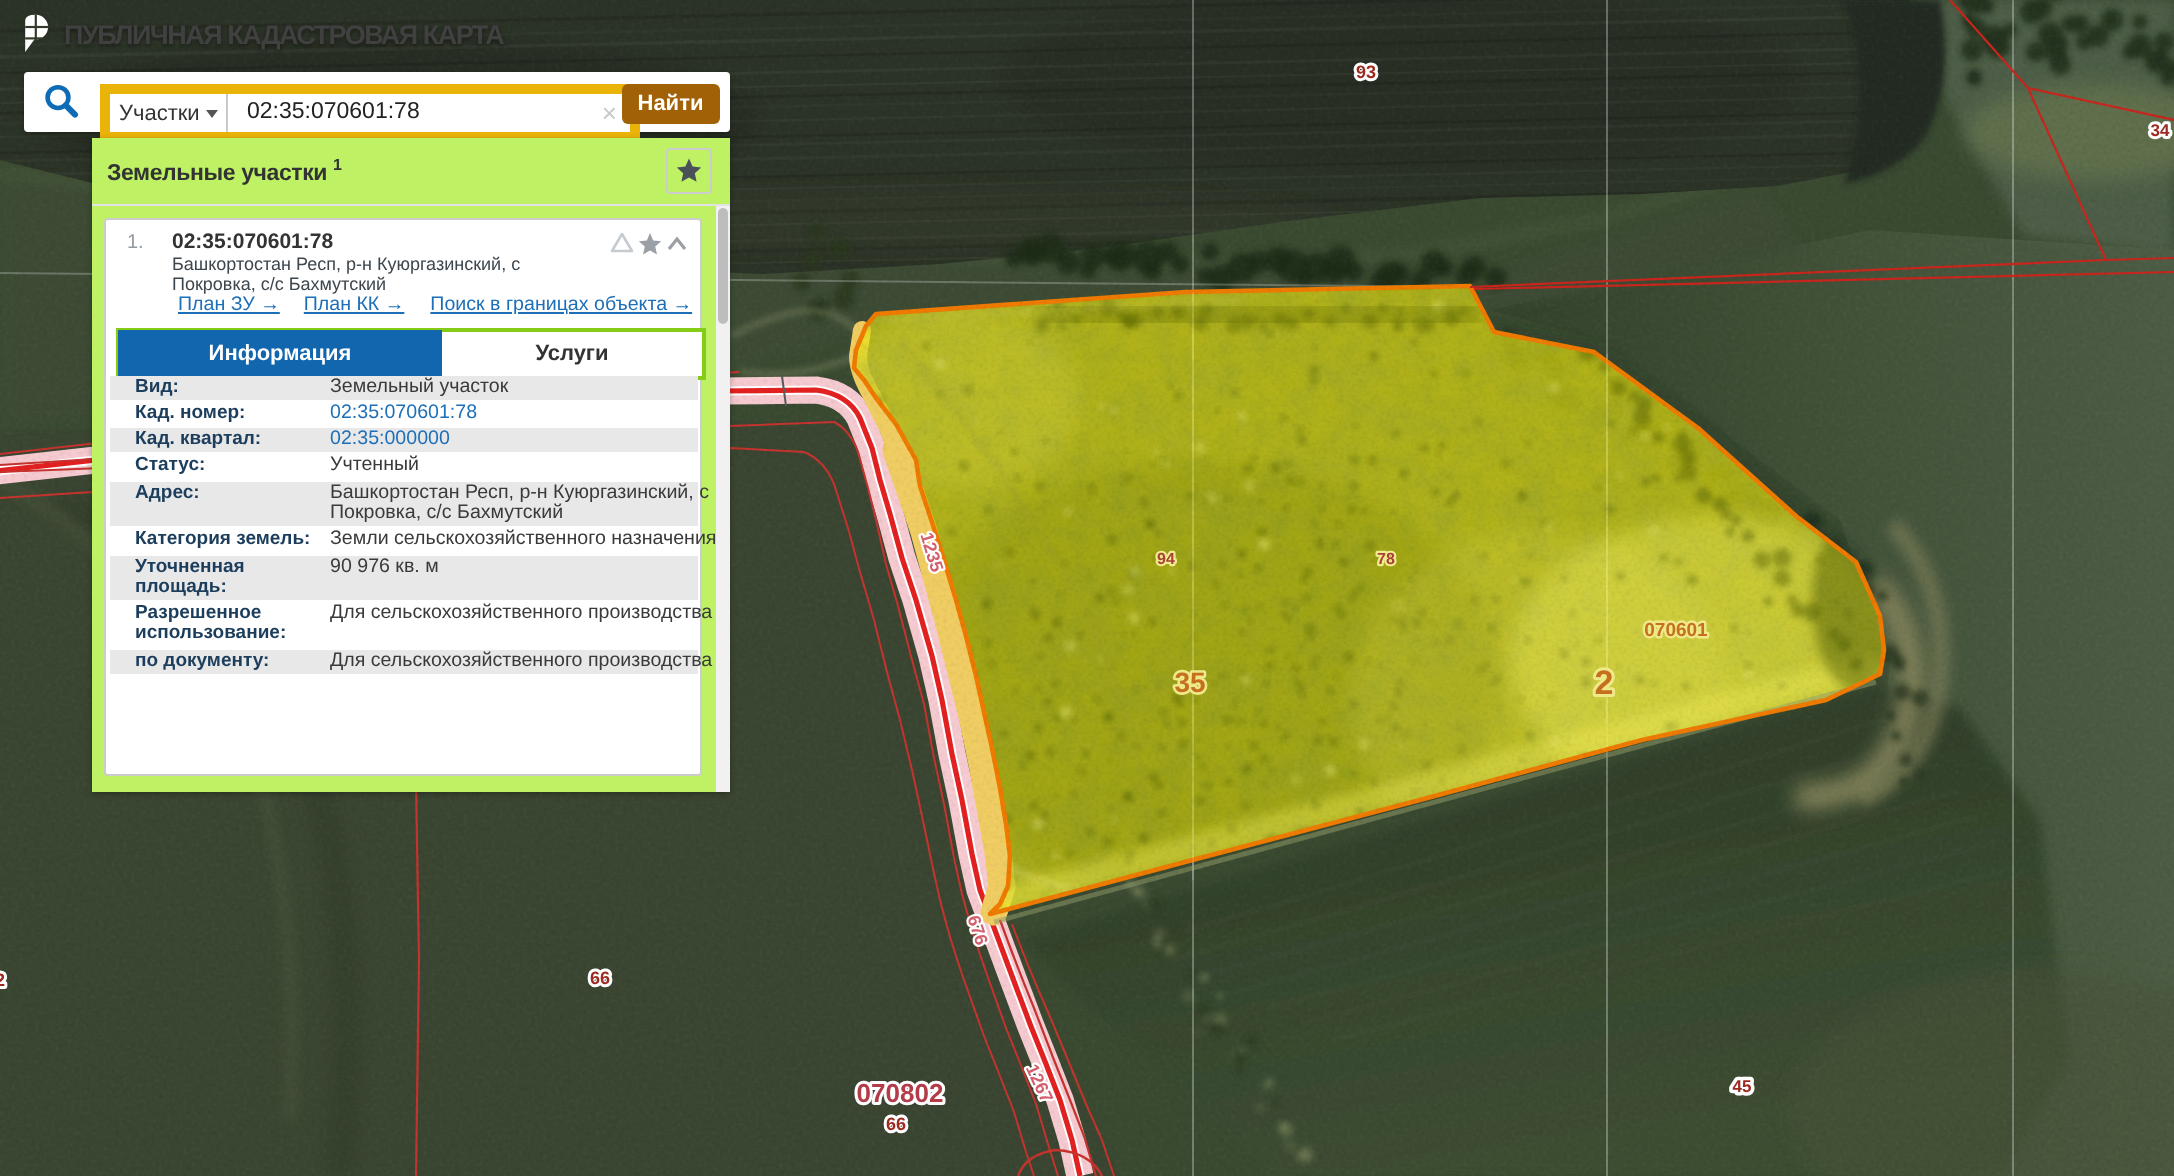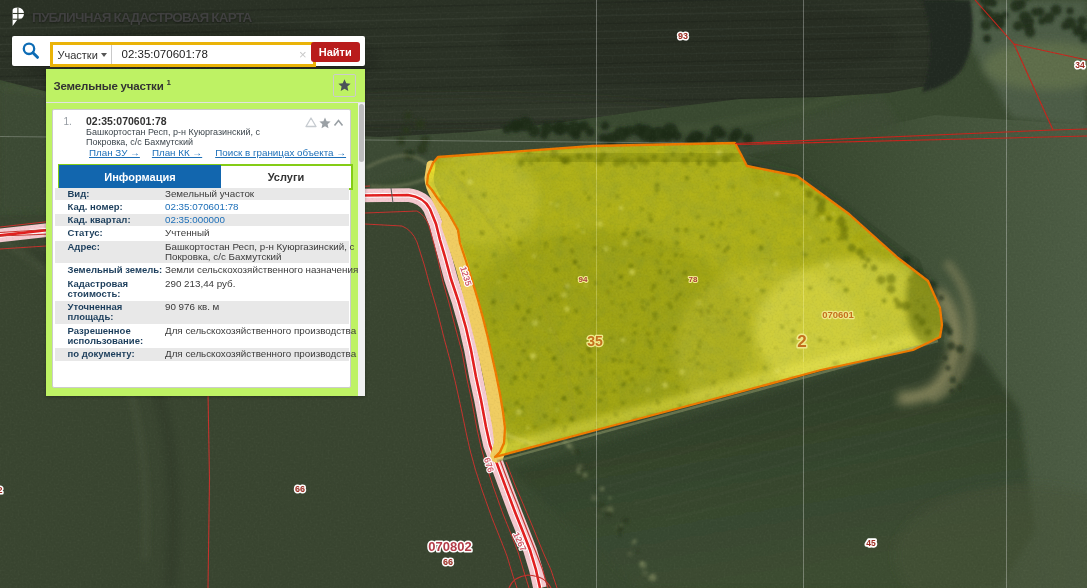--- a/index.html
+++ b/index.html
@@ -1,27 +1,27 @@
 <!DOCTYPE html>
 <html><head>
 <meta charset="utf-8">
 <style>
 html,body{margin:0;padding:0;}
 body{width:1087px;height:588px;overflow:hidden;position:relative;font-family:"Liberation Sans",sans-serif;}
 #map{position:absolute;left:0;top:0;width:1087px;height:588px;}
 #hdr{position:absolute;left:12px;top:7px;color:#404040;display:flex;align-items:center;}
 #hdr .t{font-size:13.5px;font-weight:bold;letter-spacing:-0.75px;margin-left:6px;text-shadow:0 1px 2px rgba(0,0,0,.4);}
 #sbar{position:absolute;left:12px;top:36px;width:353px;height:30px;background:#fff;border-radius:2px;box-shadow:0 1px 2px rgba(0,0,0,.25);}
-#combo{position:absolute;left:37.5px;top:6px;width:260px;height:19px;border:3px solid #eab308;background:#fff;}
+#combo{position:absolute;left:37.5px;top:6px;width:260px;height:19px;border:5px solid #eab308;background:#fff;}
 #combo .sel{position:absolute;left:5px;top:3.5px;font-size:11px;color:#333;}
 #combo .car{position:absolute;left:48px;top:8px;width:0;height:0;border-left:3.5px solid transparent;border-right:3.5px solid transparent;border-top:4.5px solid #555;}
 #combo .sep{position:absolute;left:58px;top:0;width:1px;height:19px;background:#c9c9c9;}
 #combo .inp{position:absolute;left:69px;top:2.5px;font-size:11.5px;color:#222;}
 #combo .x{position:absolute;right:6px;top:2px;font-size:13px;color:#c9c9c9;}
-#btn{position:absolute;left:298.5px;top:6px;width:49.5px;height:20px;background:#b91c1c;border-radius:3px;color:#fff;font-size:11px;font-weight:bold;text-align:center;line-height:20px;}
+#btn{position:absolute;left:298.5px;top:6px;width:49.5px;height:20px;background:#a16207;border-radius:3px;color:#fff;font-size:11px;font-weight:bold;text-align:center;line-height:20px;}
 #panel{position:absolute;left:46px;top:69px;width:319px;height:327px;background:#bef264;box-shadow:0 1px 3px rgba(0,0,0,.3);}
 #phead .t{position:absolute;left:7.5px;top:9px;font-size:11.5px;font-weight:bold;letter-spacing:-0.2px;color:#333;}
 #phead .t sup{font-size:8px;}
 #phead .bd{position:absolute;left:0;top:33px;width:100%;height:1px;background:#e2e2e2;}
 #star{position:absolute;right:9px;top:5px;width:21px;height:21px;border:1px solid #ccc;border-radius:2px;}
 #scroll{position:absolute;right:0;top:34px;width:7px;height:293px;background:#f1f1f1;}
 #thumb{position:absolute;right:1px;top:1px;width:5px;height:58px;background:#bdbdbd;border-radius:3px;}
 #card{position:absolute;left:5.5px;top:40px;width:297px;height:277px;border:1px solid #ccc;border-radius:2px;background:#fff;}
 .num{position:absolute;left:11px;top:6px;font-size:10px;color:#949aa1;}
 .cad{position:absolute;left:33.5px;top:5px;font-size:10.5px;font-weight:bold;color:#333;}
@@ -1033,26 +1033,22 @@
         </div>
       <div class="r">
           <div class="l">Статус:</div>
           <div class="v">Учтенный</div>
         </div>
       <div class="r g">
           <div class="l">Адрес:</div>
           <div class="v">Башкортостан Респ, р-н Куюргазинский, с<br>Покровка, с/с Бахмутский</div>
         </div>
       <div class="r">
-          <div class="l">Земельный земель:</div>
+          <div class="l">Категория земель:</div>
           <div class="v">Земли сельскохозяйственного назначения</div>
-        </div>
-      <div class="r h2">
-          <div class="l">Кадастровая<br>стоимость:</div>
-          <div class="v">290 213,44 руб.</div>
         </div>
       <div class="r g h2">
           <div class="l">Уточненная<br>площадь:</div>
           <div class="v">90 976 кв. м</div>
         </div>
       <div class="r h2">
           <div class="l">Разрешенное<br>использование:</div>
           <div class="v">Для сельскохозяйственного производства</div>
         </div>
       <div class="r g">

